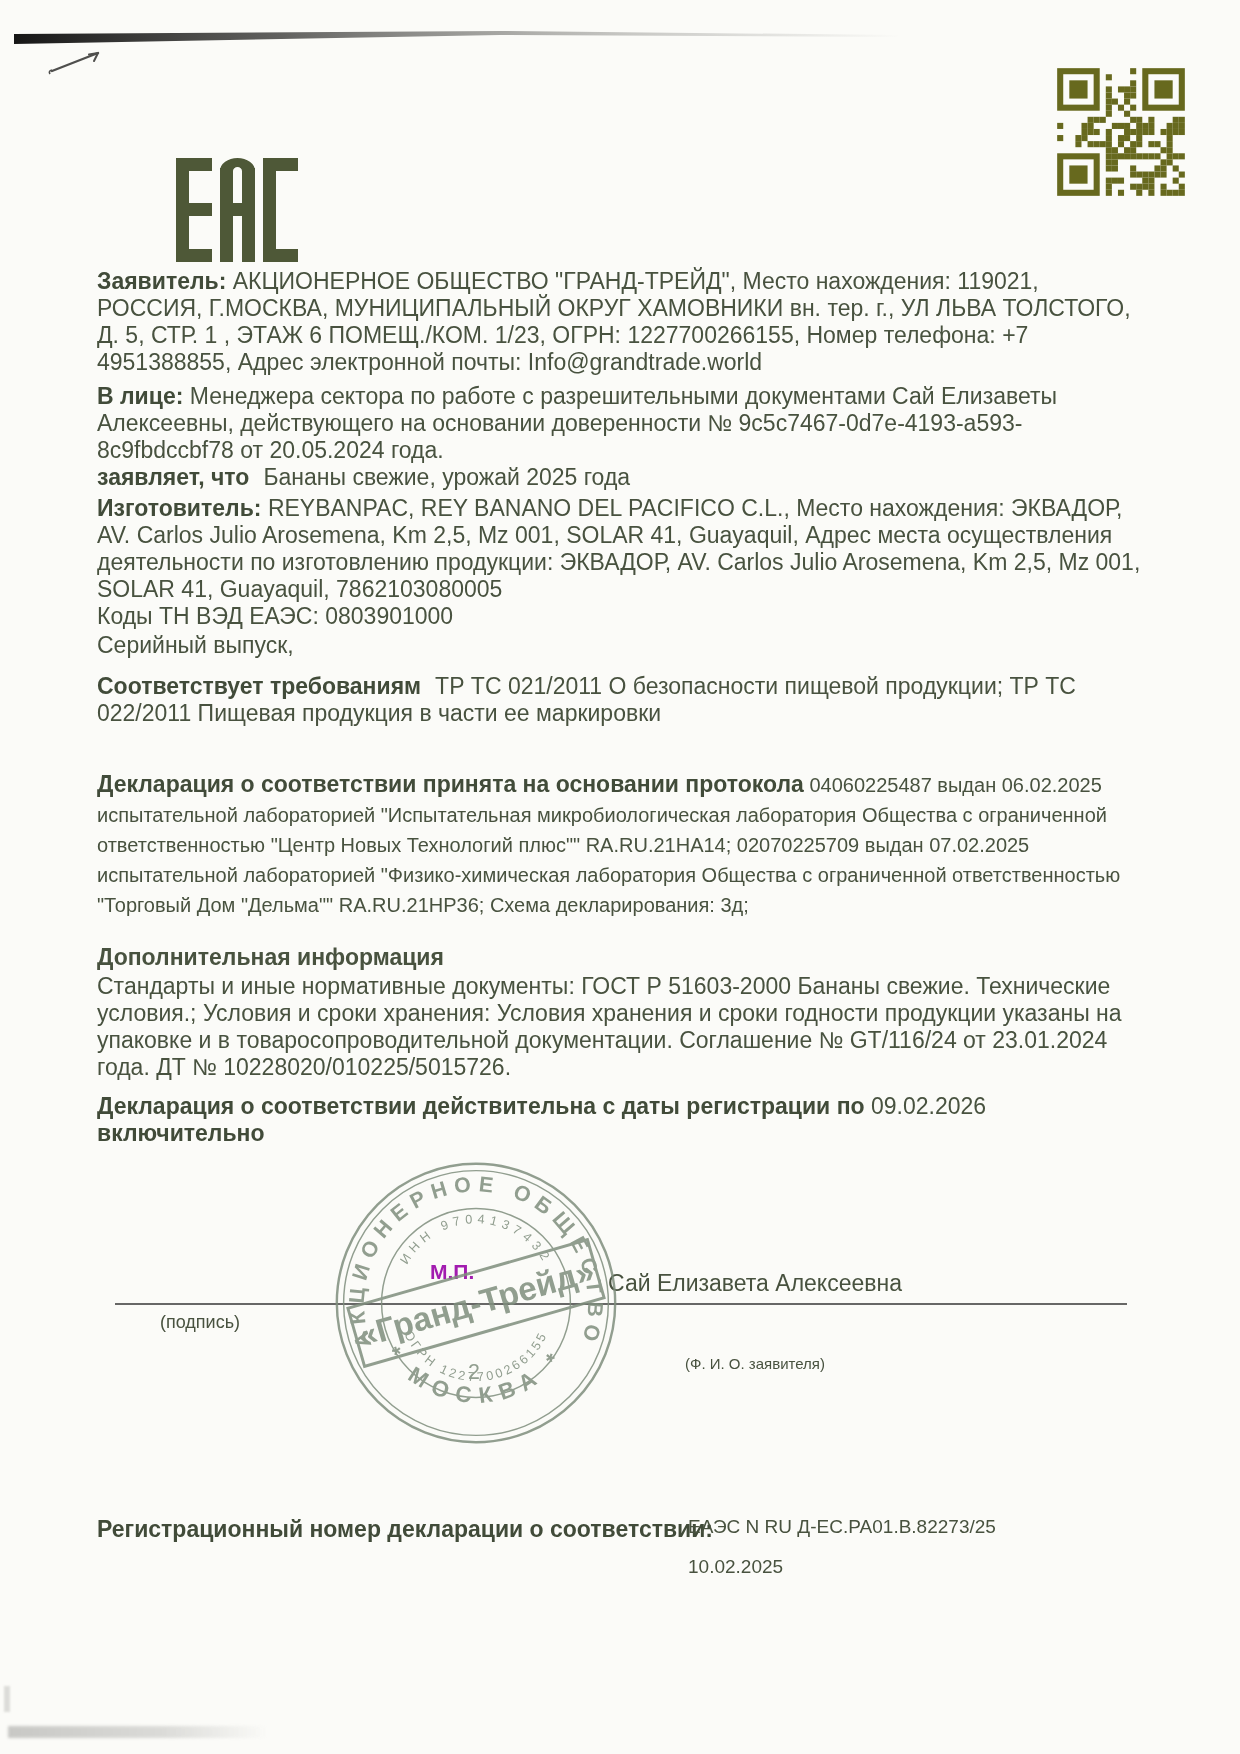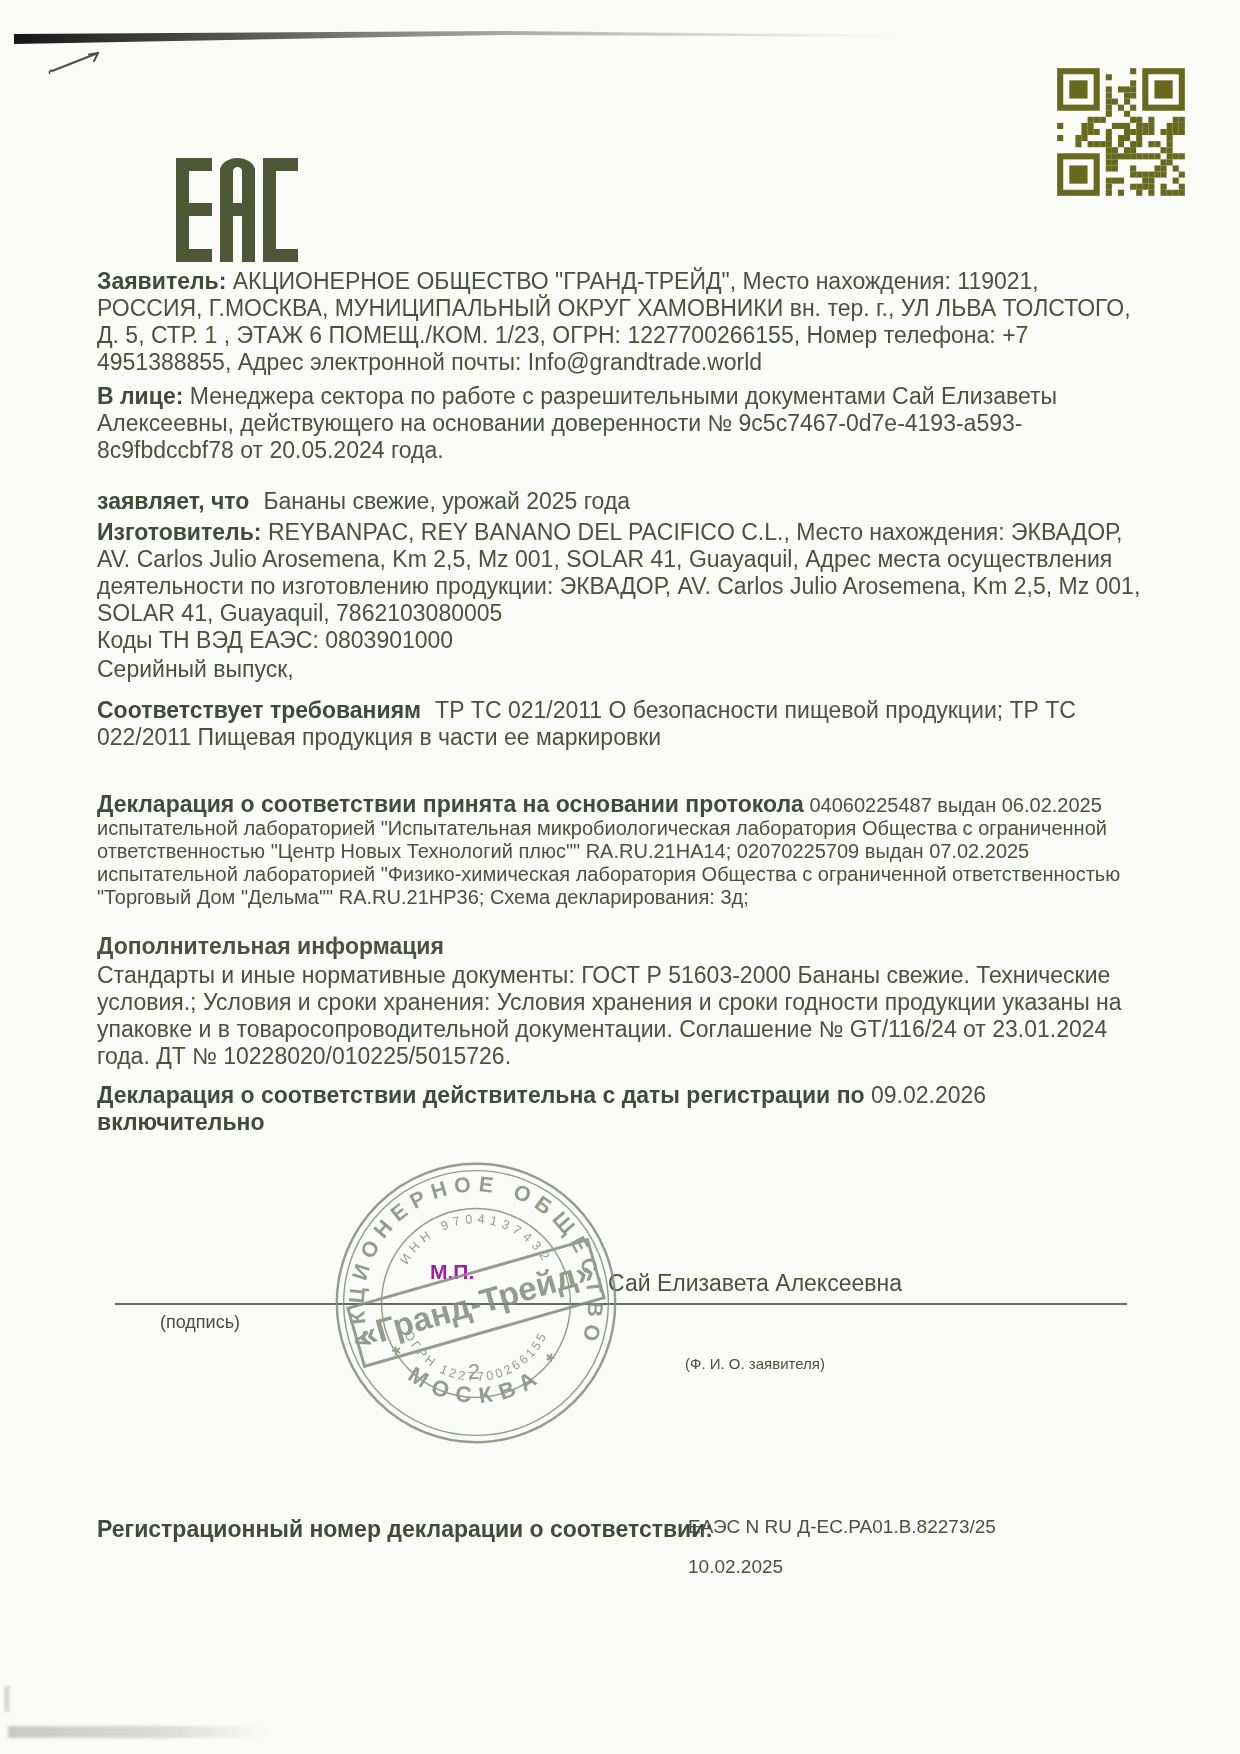--- a/index.html
+++ b/index.html
@@ -9,26 +9,26 @@
   
   .titles{left:97px;top:188px;width:1012px;text-align:center;}
   .title-line{font-weight:700;font-size:21px;letter-spacing:.5px;color:#3e4836;}
   .title-line + .title-line{margin-top:13px;}
   
   .content{left:97px;top:268px;width:1048px;font-size:23px;line-height:27px;}
   .content p{margin:0;}
   .content b{color:#414b39;}
   p.applicant{margin-top:0;}
   p.rep{margin-top:7px;}
-  p.declares{margin-top:24px;}
+  p.declares{margin-top:0;}
   p.manufacturer{margin-top:4px;}
   p.tnved{margin-top:0;}
   p.serial{margin-top:2px;}
   p.compliance{margin-top:14px;}
-  p.basis{margin-top:42px;font-size:20px;line-height:23px;}
+  p.basis{margin-top:42px;font-size:20px;line-height:30px;}
   p.basis b{font-size:23px;}
   p.add-head{margin-top:24px;font-weight:700;}
   p.add-text{margin-top:2px;}
   p.validity{margin-top:12px;}
   .gap{display:inline-block;width:14px;}
   
   .sig-line{left:115px;top:1303px;width:1012px;height:2px;background:#4c4c4c;opacity:.85;}
   .mp{left:430px;top:1260px;font-weight:700;font-size:21px;color:#a21caf;}
   .sign-caption{left:160px;top:1312px;width:190px;font-size:18px;}
   .fio-name{left:560px;top:1270px;width:390px;text-align:center;font-size:23px;}

